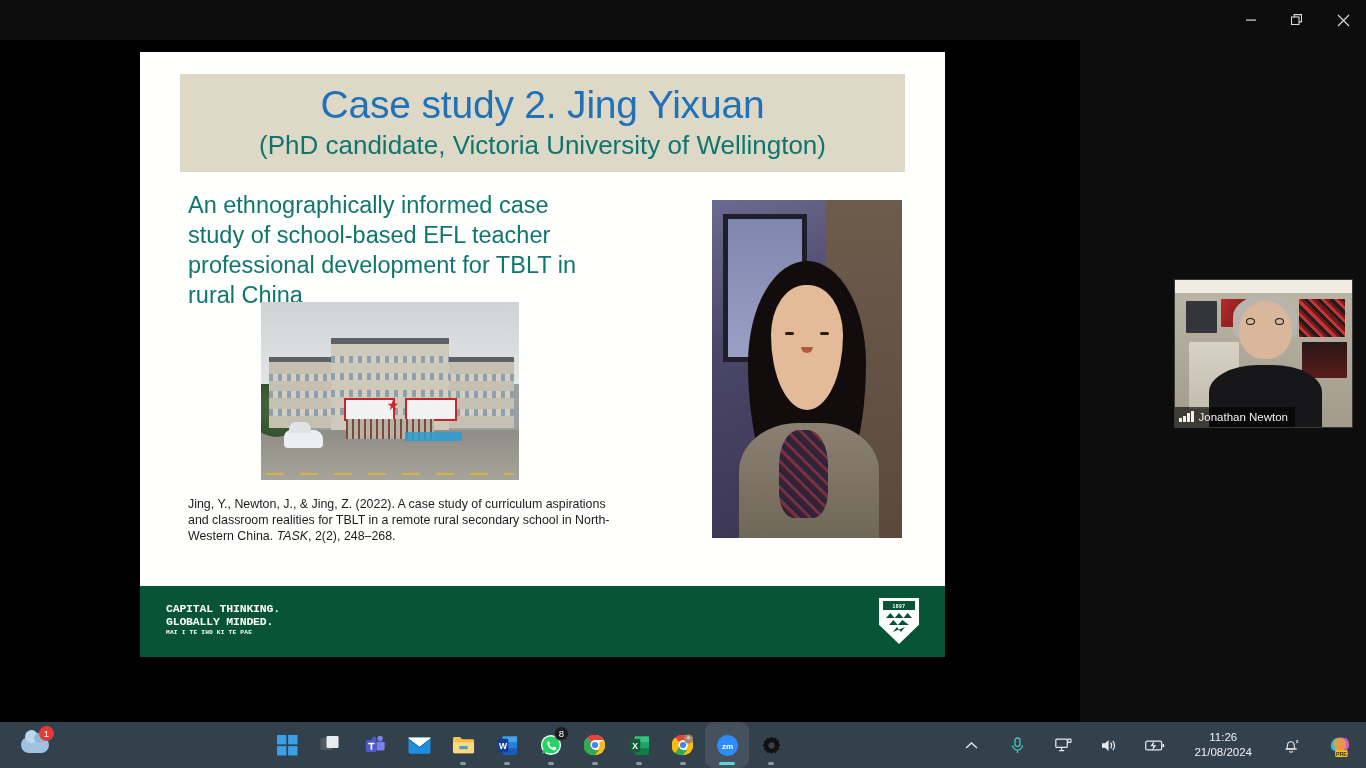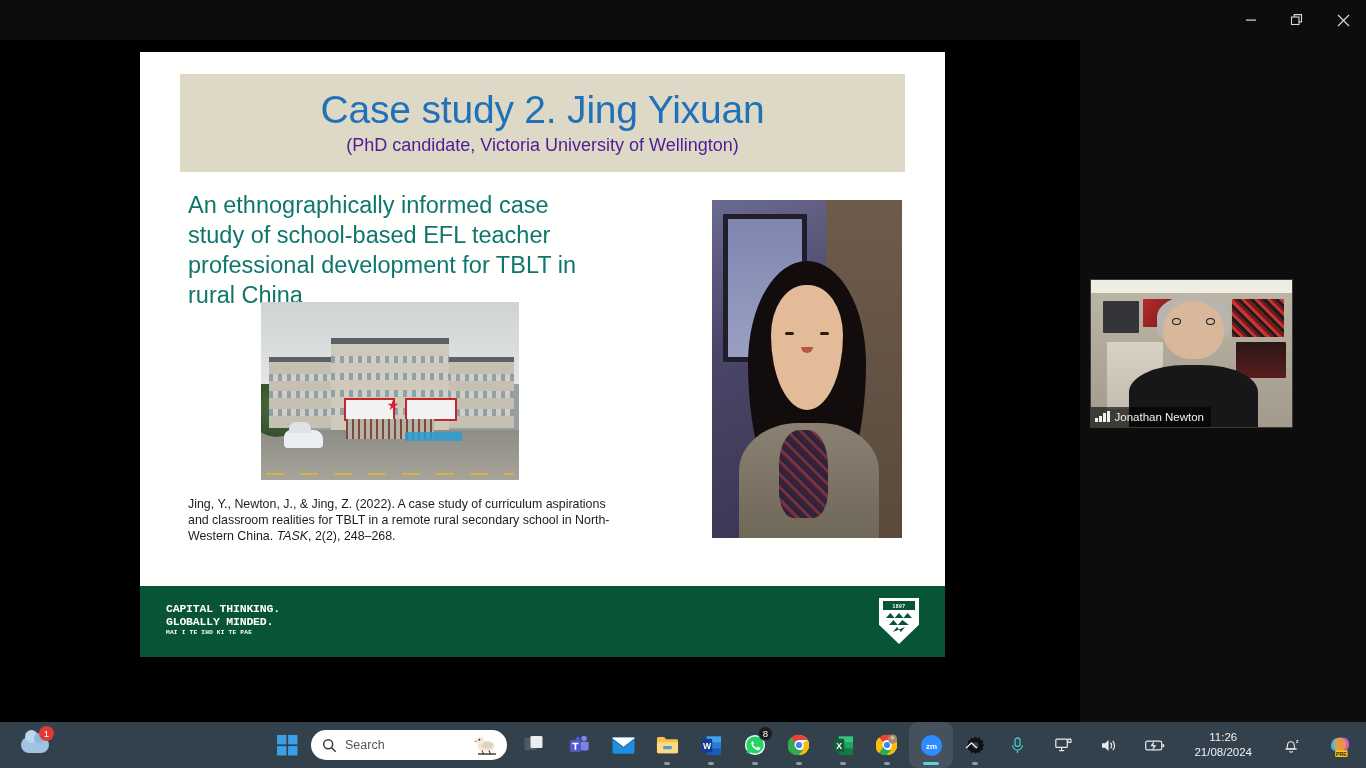--- a/index.html
+++ b/index.html
@@ -49,22 +49,22 @@
   }
   #slide-title {
     color: #1f72b8;
     font-size: 39px;
     font-weight: 400;
     letter-spacing: -0.2px;
     line-height: 1.05;
     white-space: nowrap;
   }
   #slide-subtitle {
-    color: #4c1d95;
-    font-size: 18px;
+    color: #0f766e;
+    font-size: 26px;
     font-weight: 400;
     margin-top: 4px;
     white-space: nowrap;
   }
 
   
   #body-heading {
     position: absolute; left: 48px; top: 138px;
     width: 400px;
     color: #0f766e;
@@ -181,22 +181,22 @@
     display:flex; align-items:center; justify-content:center;
   }
   #shield .chev { position:absolute; background:#075437; }
   #logo-text { color:#fff; line-height:1; }
   #logo-line1 { font-size:8.8px; font-weight:700; letter-spacing:1.6px; }
   #logo-line2 { font-size:21.5px; font-weight:700; letter-spacing:1.1px; margin:2px 0; }
   #logo-line3 { font-size:10px; font-weight:700; letter-spacing:2.3px; }
 
   
   #video-panel {
-    position: absolute; left: 1090px; top: 279px;
-    width: 203px; height: 149px;
+    position: absolute; left: 1174px; top: 279px;
+    width: 179px; height: 149px;
     background: #000;
     border: 1px solid #3a3a3a;
     overflow: hidden;
   }
   .vid-wall { position:absolute; left:0; top:0; width:100%; height:100%;
               background: linear-gradient(#bdb7a8,#a29b8c); }
   .vid-ceil { position:absolute; left:0; top:0; width:100%; height:9%;
               background:#efece2; }
   .vid-post { position:absolute; background:#2b2b2b; border-radius:1px; }
   .vid-post.p1 { left:6%; top:14%; width:18%; height:22%; background:#33353a; }
@@ -431,36 +431,20 @@
 
     <div class="tb-item">
       <svg width="21" height="21" viewBox="0 0 21 21">
         <rect x="0" y="0" width="9.4" height="9.4" fill="#3aa0e8"></rect>
         <rect x="11.1" y="0" width="9.4" height="9.4" fill="#3aa0e8"></rect>
         <rect x="0" y="11.1" width="9.4" height="9.4" fill="#3aa0e8"></rect>
         <rect x="11.1" y="11.1" width="9.4" height="9.4" fill="#3aa0e8"></rect>
       </svg>
     </div>
 
-    <div id="search-box">
-      <svg width="15" height="15" viewBox="0 0 16 16" fill="none" stroke="#3c3c3c" stroke-width="1.6">
-        <circle cx="6.6" cy="6.6" r="4.8"></circle>
-          <path d="M10.3 10.3L14.6 14.6"></path>
-      </svg>
-      <span class="stxt">Search</span>
-      <svg width="26" height="22" viewBox="0 0 26 22">
-        <ellipse cx="13" cy="12" rx="8.5" ry="5.2" fill="#efe7d6"></ellipse>
-        <ellipse cx="14" cy="11" rx="6" ry="3.4" fill="#ded3bd"></ellipse>
-        <circle cx="7.5" cy="6.5" r="4" fill="#f3ecdd"></circle>
-        <circle cx="6.4" cy="5.7" r="0.9" fill="#2a2a2a"></circle>
-        <path d="M3.8 6.2L0.6 7.2l3.3 1.4z" fill="#e8a13a"></path>
-        <path d="M9 16.5l1.6 4M16 16.5l1.6 4" stroke="#5c4a2e" stroke-width="1.2"></path>
-        <path d="M5 20h18" stroke="#3a3226" stroke-width="1.4"></path>
-      </svg>
-    </div>
 
     <div class="tb-item">
       <svg width="22" height="20" viewBox="0 0 22 20">
         <rect x="0.5" y="3" width="12" height="12" rx="1.3" fill="#4f5a62"></rect>
         <rect x="6.5" y="1" width="12" height="12" rx="1.3" fill="#e9edf0"></rect>
       </svg>
 
     </div>
 
     <div class="tb-item">

